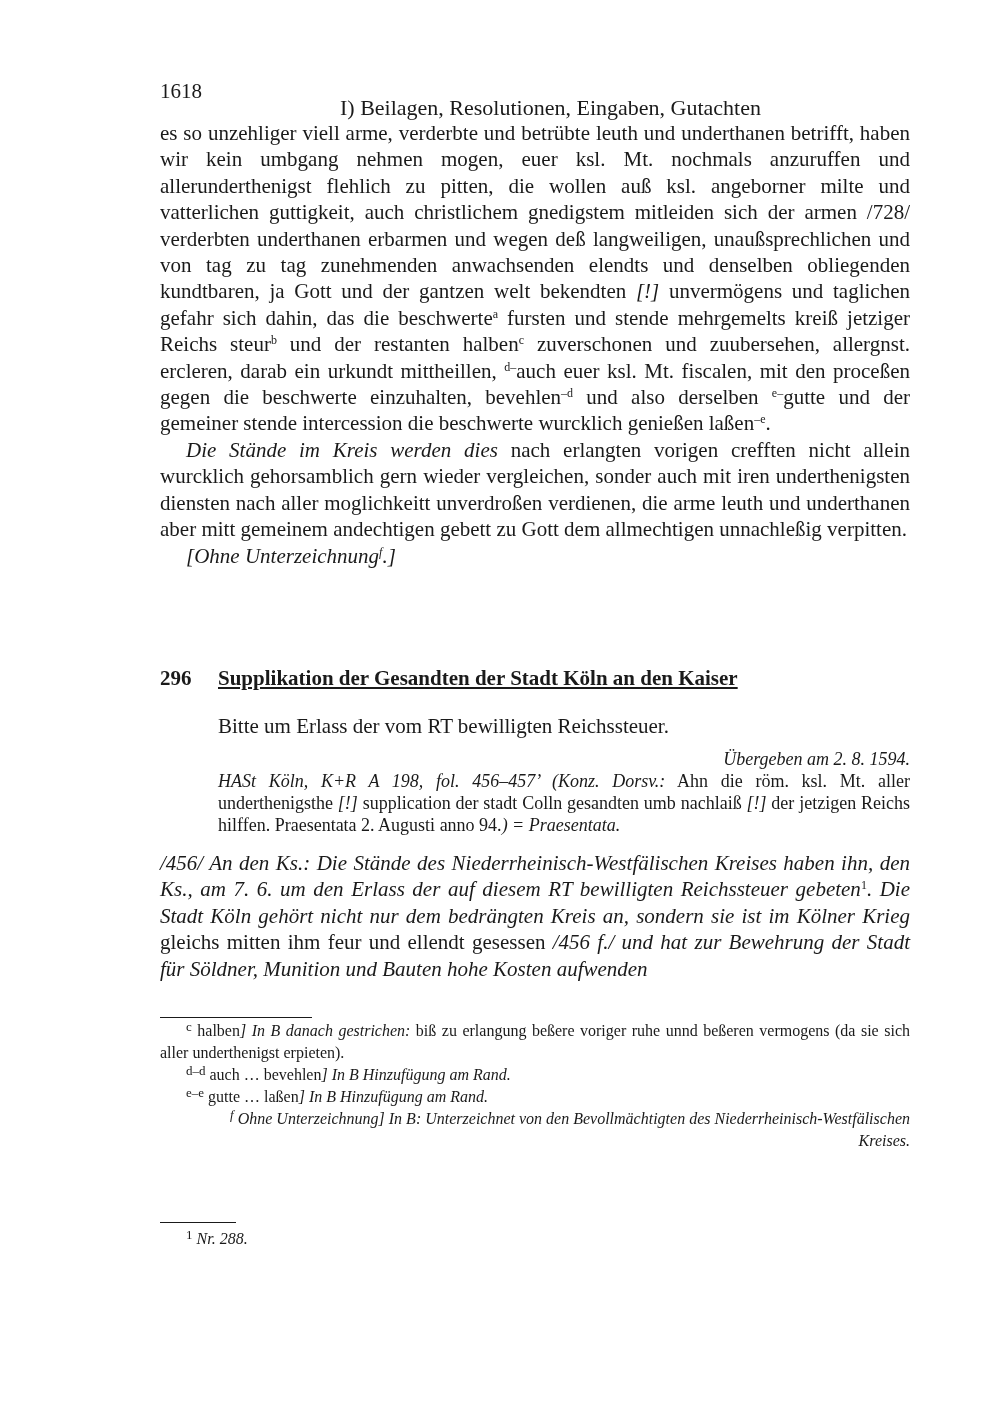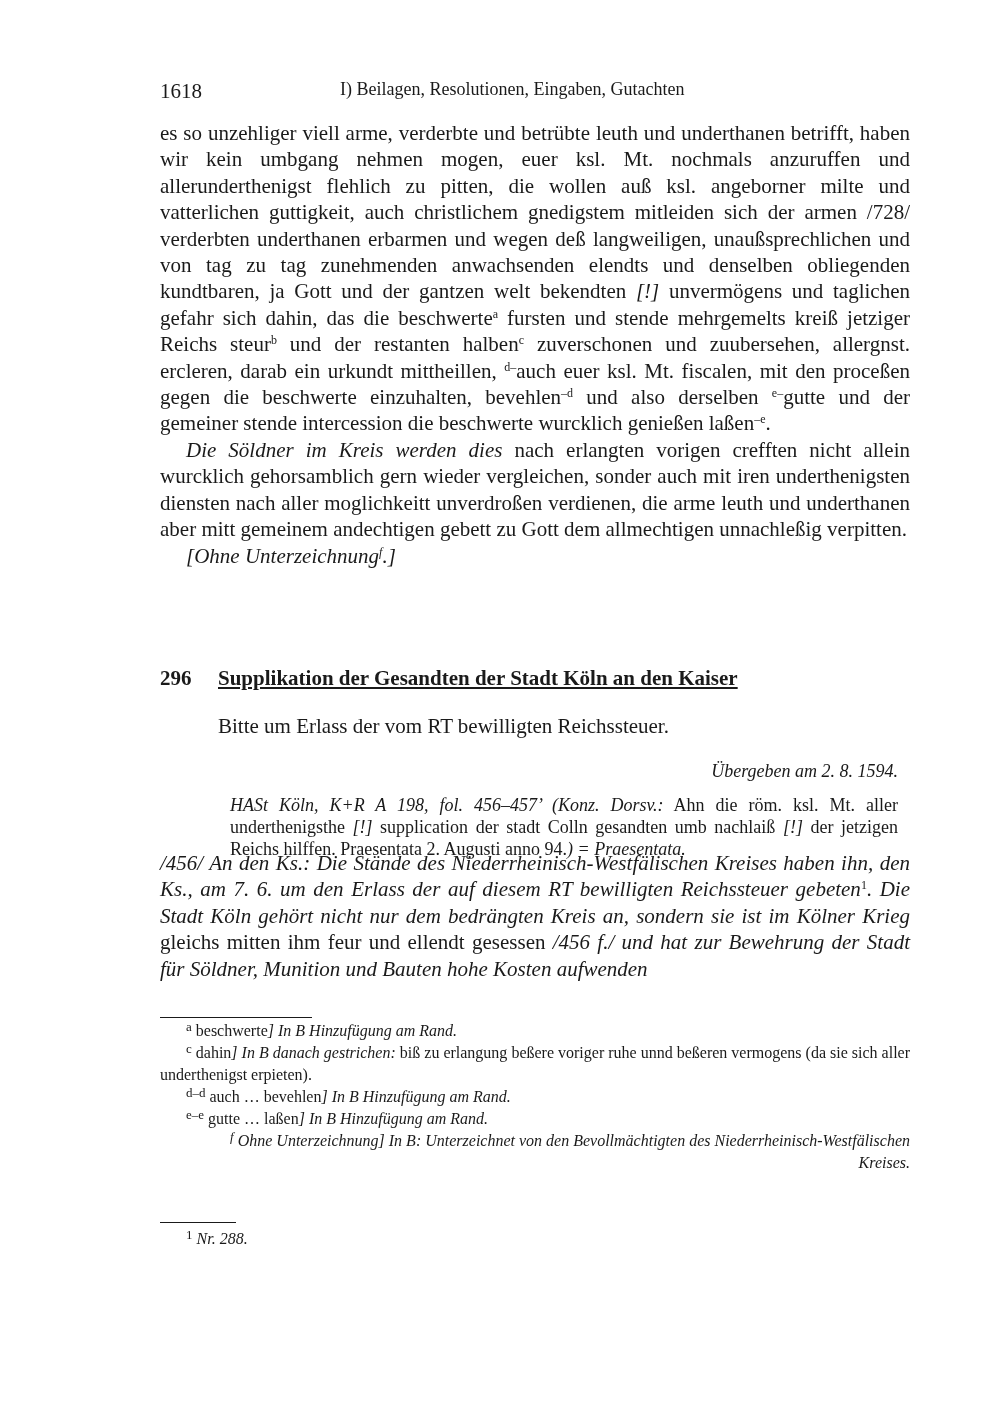--- a/index.html
+++ b/index.html
@@ -4,35 +4,35 @@
 <style>
   html, body { margin: 0; padding: 0; background: #ffffff; }
   body {
     width: 1004px; height: 1418px; position: relative; overflow: hidden;
     font-family: "Liberation Serif", "DejaVu Serif", serif;
     color: #1a1a1a;
   }
   .page { position: absolute; left: 160px; top: 0; width: 750px; }
   .running-head { position: absolute; top: 79px; left: 0; width: 750px; height: 28px; font-size: 21px; }
   .running-head .pno { position: absolute; left: 0; top: 0; }
-  .running-head .rtitle { position: absolute; left: 180px; top: 0; font-size: 18px; }
+  .running-head .rtitle { position: absolute; left: 180px; top: 16px; font-size: 22px; }
 
   .body-text { position: absolute; top: 120px; left: 0; width: 750px; font-size: 21px; line-height: 26.4px; text-align: justify; }
   .body-text p { margin: 0; }
   .indent { text-indent: 26px; }
   .last { text-align-last: left; }
   i, .it { font-style: italic; text-align: right; }
   sup { font-size: 12px; line-height: 0; vertical-align: 7px; }
 
   .doc-heading { position: absolute; top: 666px; left: 0; width: 750px; font-size: 21px; font-weight: bold; text-decoration: underline; }
   .doc-heading .num { display: inline-block; width: 58px; }
 
   .regest { position: absolute; top: 714px; left: 58px; width: 692px; font-size: 21px; }
   .meta { position: absolute; top: 748px; left: 58px; width: 692px; font-size: 18px; line-height: 22px; text-align: justify; }
-  .meta p { margin: 12px; }
+  .meta p { margin: 0; }
 
   .summary { position: absolute; top: 850px; left: 0; width: 750px; font-size: 21px; line-height: 26.4px; text-align: justify; font-style: italic; }
   .summary .up { font-style: normal; }
 
   .fn-rule { position: absolute; left: 0; width: 152px; height: 0; border-top: 1px solid #1a1a1a; }
   .fn-rule.r1 { top: 1017px; }
   .fn-rule.r2 { top: 1222px; width: 76px; }
   .footnotes { position: absolute; top: 1020px; left: 0; width: 750px; font-size: 16px; line-height: 22px; text-align: justify; }
   .footnotes p { margin: 0; text-indent: 26px; }
   .footnotes sup { font-size: 13px; vertical-align: 5px; }
@@ -45,41 +45,40 @@
 
 <div class="page">
 
   <div class="running-head">
     <span class="pno">1618</span>
     <span class="rtitle">I) Beilagen, Resolutionen, Eingaben, Gutachten</span>
   </div>
 
   <div class="body-text">
     <p class="last"><span>es so unzehliger viell arme, verderbte und betrübte leuth und underthanen betrifft, haben wir kein umbgang nehmen mogen, euer ksl. Mt. nochmals anzuruffen und allerunderthenigst flehlich zu pitten, die wollen auß ksl. angeborner milte und vatterlichen guttigkeit, auch christlichem gnedigstem mitleiden sich der armen /728/ verderbten underthanen erbarmen und wegen deß langweiligen, unaußsprechlichen und von tag zu tag zunehmenden anwachsenden elendts und denselben obliegenden kundtbaren, ja Gott und der gantzen welt bekendten </span><i>[!]</i><span> unvermögens und taglichen gefahr sich dahin, das die beschwerte</span><sup>a</sup><span> fursten und stende mehrgemelts kreiß jetziger Reichs steur</span><sup>b</sup><span> und der restanten halben</span><sup>c</sup><span> zuverschonen und zuubersehen, allergnst. ercleren, darab ein urkundt mittheillen, </span><sup>d–</sup><span>auch euer ksl. Mt. fiscalen, mit den proceßen gegen die beschwerte einzuhalten, bevehlen</span><sup>–d</sup><span> und also derselben </span><sup>e–</sup><span>gutte und der gemeiner stende intercession die beschwerte wurcklich genießen laßen</span><sup>–e</sup><span>.</span></p>
-    <p class="indent last"><i>Die Söldner im Kreis werden dies</i><span> nach erlangten vorigen crefften nicht allein wurcklich gehorsamblich gern wieder vergleichen, sonder auch mit iren underthenigsten diensten nach aller moglichkeitt unverdroßen verdienen, die arme leuth und underthanen aber mitt gemeinem andechtigen gebett zu Gott dem allmechtigen unnachleßig verpitten.</span></p>
+    <p class="indent last"><i>Die Stände im Kreis werden dies</i><span> nach erlangten vorigen crefften nicht allein wurcklich gehorsamblich gern wieder vergleichen, sonder auch mit iren underthenigsten diensten nach aller moglichkeitt unverdroßen verdienen, die arme leuth und underthanen aber mitt gemeinem andechtigen gebett zu Gott dem allmechtigen unnachleßig verpitten.</span></p>
     <p class="indent last it"><span>[Ohne Unterzeichnung</span><sup>f</sup><span>.]</span></p>
   </div>
 
   <div class="doc-heading">
     <span class="num">296</span><span>Supplikation der Gesandten der Stadt Köln an den Kaiser</span>
   </div>
 
   <div class="regest">Bitte um Erlass der vom RT bewilligten Reichssteuer.</div>
 
   <div class="meta">
     <p class="it">Übergeben am 2. 8. 1594.</p>
     <p class="last"><i>HASt Köln, K+R A 198, fol. 456–457’ (Konz. Dorsv.:</i><span> Ahn die röm. ksl. Mt. aller underthenigsthe </span><i>[!]</i><span> supplication der stadt Colln gesandten umb nachlaiß </span><i>[!]</i><span> der jetzigen Reichs hilffen. Praesentata 2. Augusti anno 94.</span><i>) = Praesentata.</i></p>
   </div>
 
   <div class="summary"><span>/456/ An den Ks.: Die Stände des Niederrheinisch-Westfälischen Kreises haben ihn, den Ks., am 7. 6. um den Erlass der auf diesem RT bewilligten Reichssteuer gebeten</span><sup class="up">1</sup><span>. Die Stadt Köln gehört nicht nur dem bedrängten Kreis an, sondern sie ist im Kölner Krieg</span><span class="up"> gleichs mitten ihm feur und ellendt gesessen </span><span>/456 f./ und hat zur Bewehrung der Stadt für Söldner, Munition und Bauten hohe Kosten aufwenden</span></div>
 
   <div class="fn-rule r1"></div>
   <div class="footnotes">
-    <p><sup>a</sup><span> beschwerte</span><i>] In B Hinzufügung am Rand.</i><span></span></p>
-    <p><sup>c</sup><span> dahin</span><i>] In B danach gestrichen:</i><span> biß zu erlangung beßere voriger ruhe unnd beßeren vermogens (da sie sich aller underthenigst erpieten).</span></p>
+    <p><sup>c</sup><span> halben</span><i>] In B danach gestrichen:</i><span> biß zu erlangung beßere voriger ruhe unnd beßeren vermogens (da sie sich aller underthenigst erpieten).</span></p>
     <p><sup>d–d</sup><span> auch … bevehlen</span><i>] In B Hinzufügung am Rand.</i><span></span></p>
     <p><sup>e–e</sup><span> gutte … laßen</span><i>] In B Hinzufügung am Rand.</i><span></span></p>
     <p class="it"><sup class="up">f</sup><span> Ohne Unterzeichnung</span><span>] In B: Unterzeichnet von den Bevollmächtigten des Niederrheinisch-Westfälischen Kreises.</span><span></span></p>
   </div>
 
   <div class="fn-rule r2"></div>
   <div class="fn2">
     <p><sup>1</sup><i> Nr. 288.</i></p>
   </div>
 </div>

